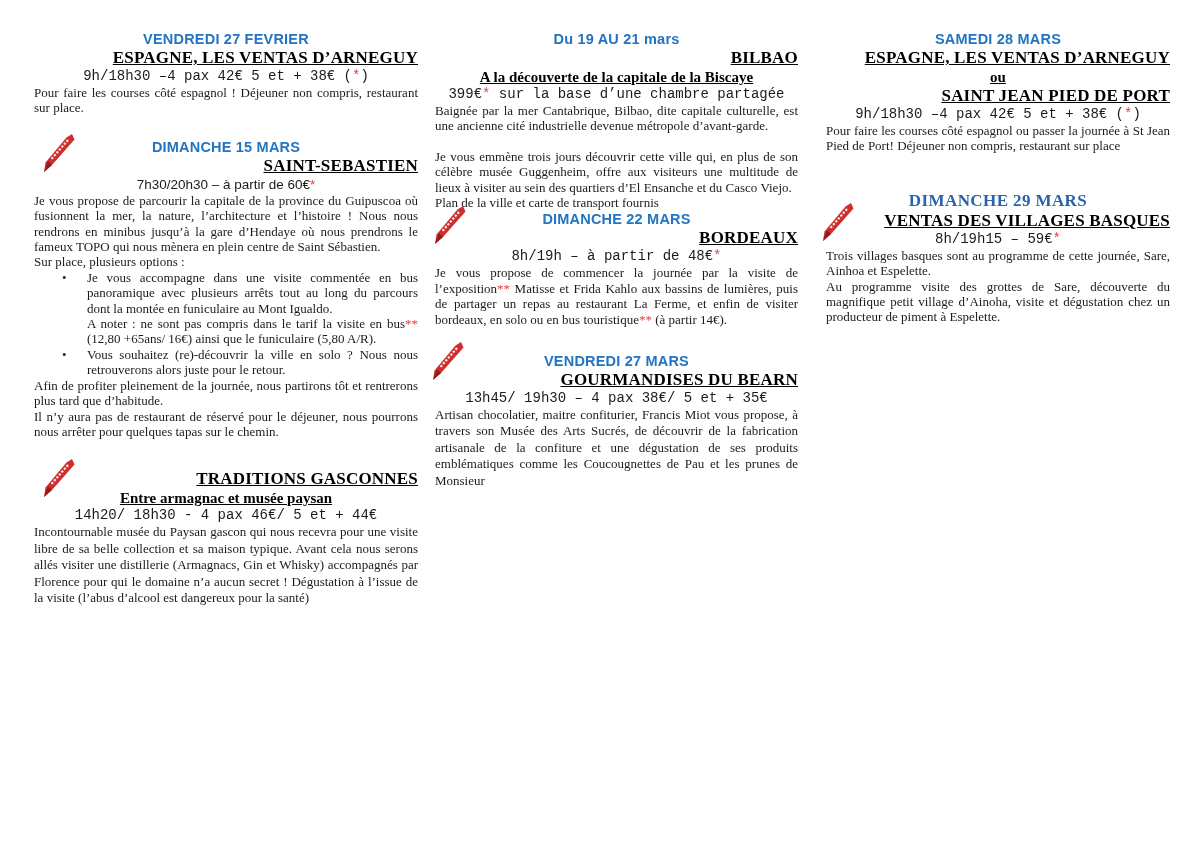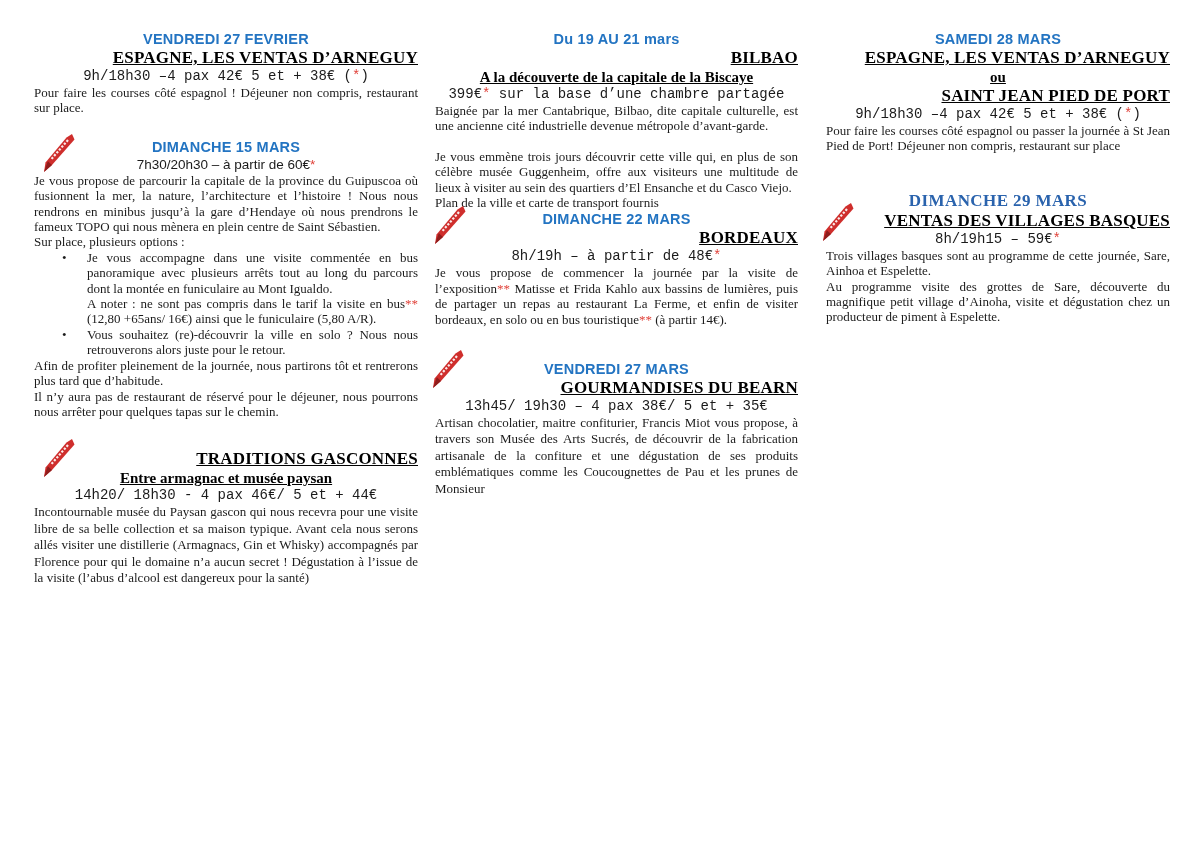--- a/index.html
+++ b/index.html
@@ -7,21 +7,21 @@
         font-family:"Liberation Serif", serif;color:#1b1b1b;}
   .c{position:absolute;top:0;}
   #col1{left:34px;width:384px;}
   #col2{left:435px;width:363px;}
   #col3{left:826px;width:344px;}
   .sec{position:relative;}
   .s1{margin-top:30px;}
   #col1 .s2{margin-top:22px;}
   #col1 .s3{margin-top:30px;}
   #col2 .s2{}
-  #col2 .s3{margin-top:33px;}
+  #col2 .s3{margin-top:25px;}
   #col3 .s2{margin-top:37px;}
   .date{text-align:center;font-family:"Liberation Sans", sans-serif;font-weight:700;
         font-size:14.5px;line-height:18px;color:#2374c2;letter-spacing:0.2px;}
   .date.serifdate{font-family:"Liberation Serif", serif;font-size:17px;line-height:20px;
         color:#2a63ad;letter-spacing:0.4px;}
   .title{text-align:right;font-weight:700;font-size:17px;line-height:20px;color:#000;
         text-decoration:underline;letter-spacing:0.2px;}
   .subtitle{text-align:center;font-weight:700;font-size:15px;line-height:18px;color:#000;
         text-decoration:underline;}
   .or{text-align:center;font-weight:700;font-size:15px;line-height:18px;color:#000;
@@ -59,20 +59,21 @@
       </div>
     </section>
 
     <section class="sec s2">
       <svg class="ribbon r-c1s2" width="34" height="42" viewBox="0 0 34 42">
         <path d="M30 2 L32.5 7.5 L10 33 L2 40 L3.5 30.5 L24.5 5.5 Z" fill="#cf2e2c"></path>
         <path d="M2 40 L10 33 L5.8 29.2 Z" fill="#8f1d1c"></path>
         <path d="M26 8 L9.5 27" stroke="#ffffff" stroke-width="2.2" stroke-dasharray="2.2 1.6" fill="none" opacity="0.9"></path>
       </svg>
       <div class="date">DIMANCHE 15 MARS</div>
+      <div class="title">SAINT-SEBASTIEN</div>
       <div class="price sansp"><span>7h30/20h30 – à partir de 60€</span><span class="red">*</span></div>
       <div class="body">
         <p>Je vous propose de parcourir la capitale de la province du Guipuscoa où fusionnent la mer, la nature, l’architecture et l’histoire ! Nous nous rendrons en minibus jusqu’à la gare d’Hendaye où nous prendrons le fameux TOPO qui nous mènera en plein centre de Saint Sébastien.</p>
         <p>Sur place, plusieurs options :</p>
         <div class="bullets">
           <div class="bullet"><span class="bm">•</span><span>Je vous accompagne dans une visite commentée en bus panoramique avec plusieurs arrêts tout au long du parcours dont la montée en funiculaire au Mont Igualdo.</span></div>
           <div class="note"><span>A noter : ne sont pas compris dans le tarif la visite en bus</span><span class="red">**</span><span> (12,80 +65ans/ 16€) ainsi que le funiculaire (5,80 A/R).</span></div>
           <div class="bullet"><span class="bm">•</span><span>Vous souhaitez (re)-découvrir la ville en solo ? Nous nous retrouverons alors juste pour le retour.</span></div>
         </div>
         <p>Afin de profiter pleinement de la journée, nous partirons tôt et rentrerons plus tard que d’habitude.</p>

